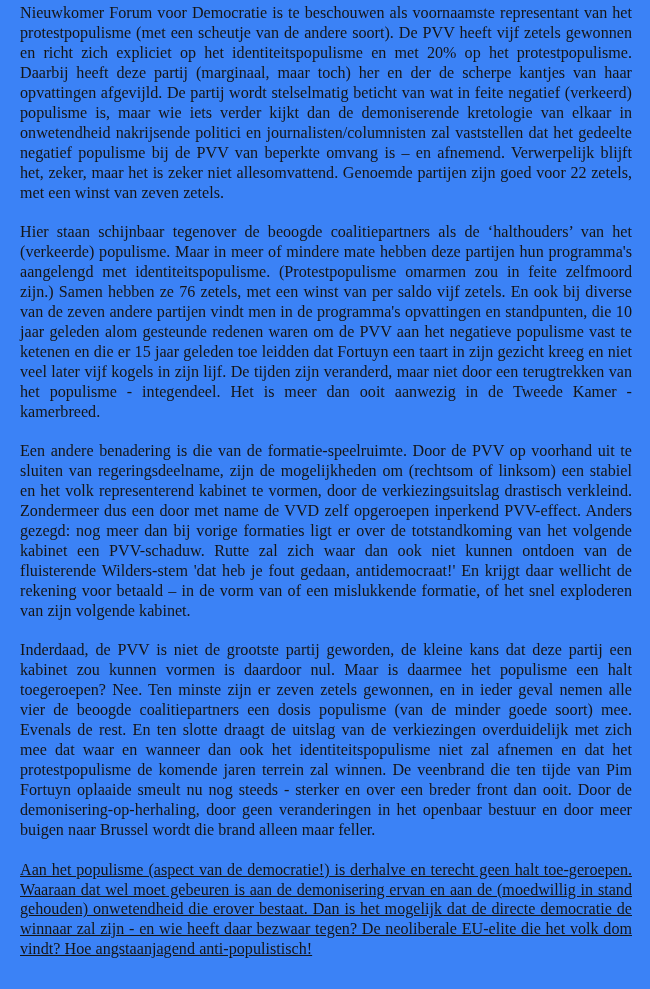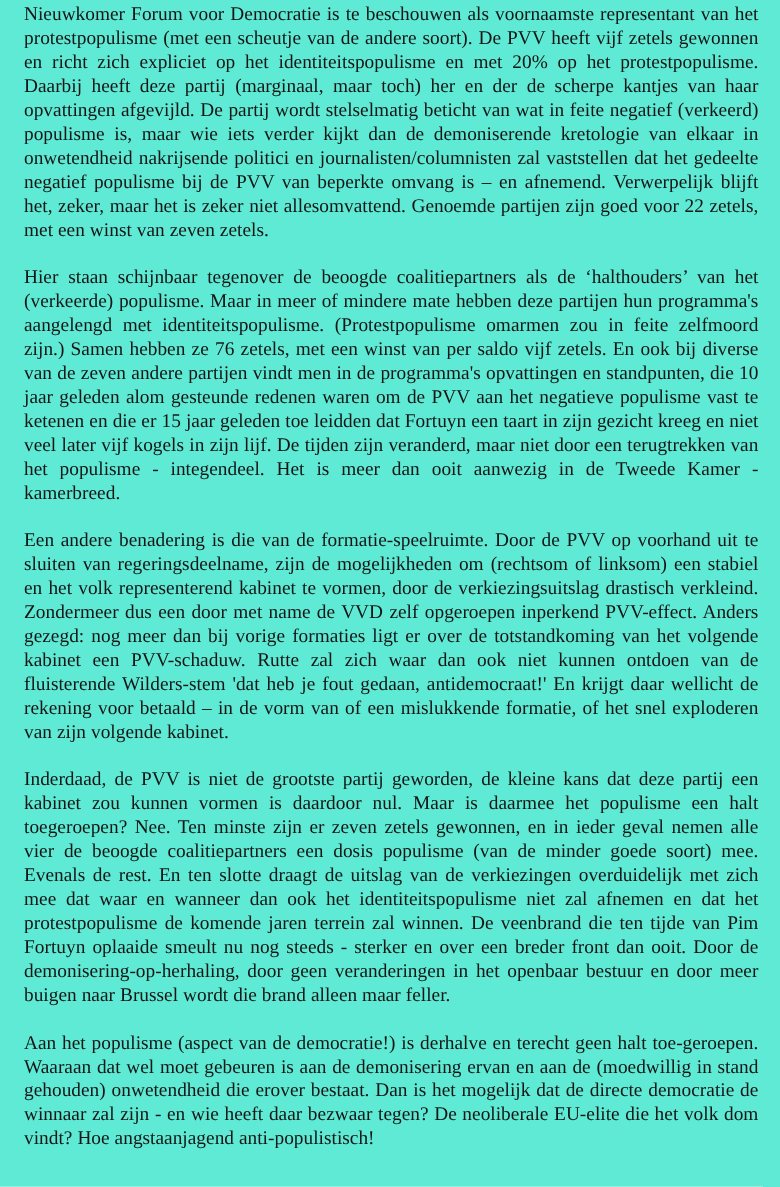--- a/index.html
+++ b/index.html
@@ -14,38 +14,39 @@
     overflow: hidden;
     font-family: "Liberation Serif", "DejaVu Serif", serif;
     color: #151515;
     -webkit-font-smoothing: none;
   }
   #document-page {
     width: 650px;
     height: 989px;
     box-sizing: border-box;
     padding: 3px 18px 0 20px;
-    background: #5eead4;
+    background: #3b82f6;
   }
   .article-body {
     width: 612px;
   }
   p.para {
     margin: 0 0 19.6px 0;
     font-size: 16.1px;
     line-height: 19.95px;
     text-align: justify;
     text-justify: inter-word;
     letter-spacing: 0.02px;
     word-spacing: 0.1px;
     -webkit-hyphens: none;
     hyphens: none;
   }
   p.para:last-child {
     margin-bottom: 16px;
+    text-decoration: underline;
   }
 </style>
 </head>
 <body>
 
 <div id="document-page">
   <div class="article-body">
     <p class="para">Nieuwkomer Forum voor Democratie is te beschouwen als voornaamste representant van het protestpopulisme (met een scheutje van de andere soort). De PVV heeft vijf zetels gewonnen en richt zich expliciet op het identiteitspopulisme en met 20% op het protestpopulisme. Daarbij heeft deze partij (marginaal, maar toch) her en der de scherpe kantjes van haar opvattingen afgevijld. De partij wordt stelselmatig beticht van wat in feite negatief (verkeerd) populisme is, maar wie iets verder kijkt dan de demoniserende kretologie van elkaar in onwetendheid nakrijsende politici en journalisten/columnisten zal vaststellen dat het gedeelte negatief populisme bij de PVV van beperkte omvang is – en afnemend. Verwerpelijk blijft het, zeker, maar het is zeker niet allesomvattend. Genoemde partijen zijn goed voor 22 zetels, met een winst van zeven zetels.</p>
     <p class="para">Hier staan schijnbaar tegenover de beoogde coalitiepartners als de ‘halthouders’ van het (verkeerde) populisme. Maar in meer of mindere mate hebben deze partijen hun programma's aangelengd met identiteitspopulisme. (Protestpopulisme omarmen zou in feite zelfmoord zijn.) Samen hebben ze 76 zetels, met een winst van per saldo vijf zetels. En ook bij diverse van de zeven andere partijen vindt men in de programma's opvattingen en standpunten, die 10 jaar geleden alom gesteunde redenen waren om de PVV aan het negatieve populisme vast te ketenen en die er 15 jaar geleden toe leidden dat Fortuyn een taart in zijn gezicht kreeg en niet veel later vijf kogels in zijn lijf. De tijden zijn veranderd, maar niet door een terugtrekken van het populisme - integendeel. Het is meer dan ooit aanwezig in de Tweede Kamer - kamerbreed.</p>
     <p class="para">Een andere benadering is die van de formatie-speelruimte. Door de PVV op voorhand uit te sluiten van regeringsdeelname, zijn de mogelijkheden om (rechtsom of linksom) een stabiel en het volk representerend kabinet te vormen, door de verkiezingsuitslag drastisch verkleind. Zondermeer dus een door met name de VVD zelf opgeroepen inperkend PVV-effect. Anders gezegd: nog meer dan bij vorige formaties ligt er over de totstandkoming van het volgende kabinet een PVV-schaduw. Rutte zal zich waar dan ook niet kunnen ontdoen van de fluisterende Wilders-stem 'dat heb je fout gedaan, antidemocraat!' En krijgt daar wellicht de rekening voor betaald – in de vorm van of een mislukkende formatie, of het snel exploderen van zijn volgende kabinet.</p>

